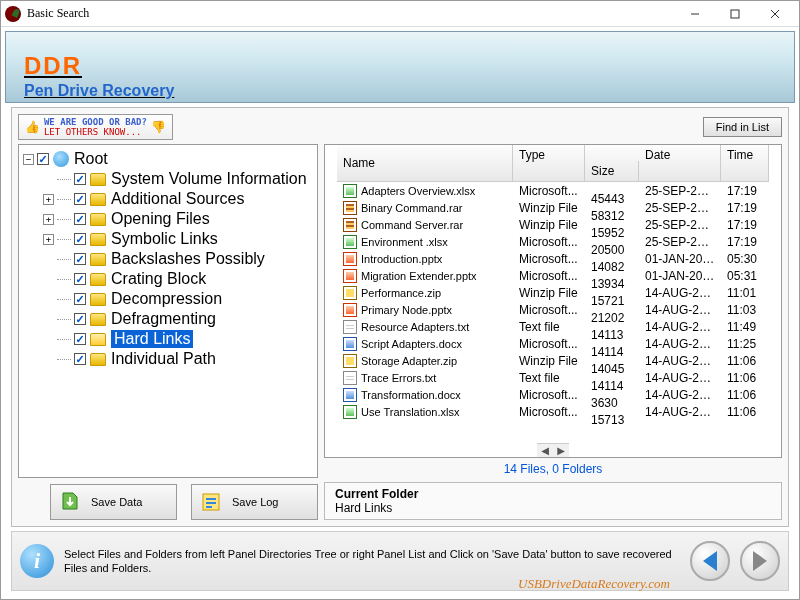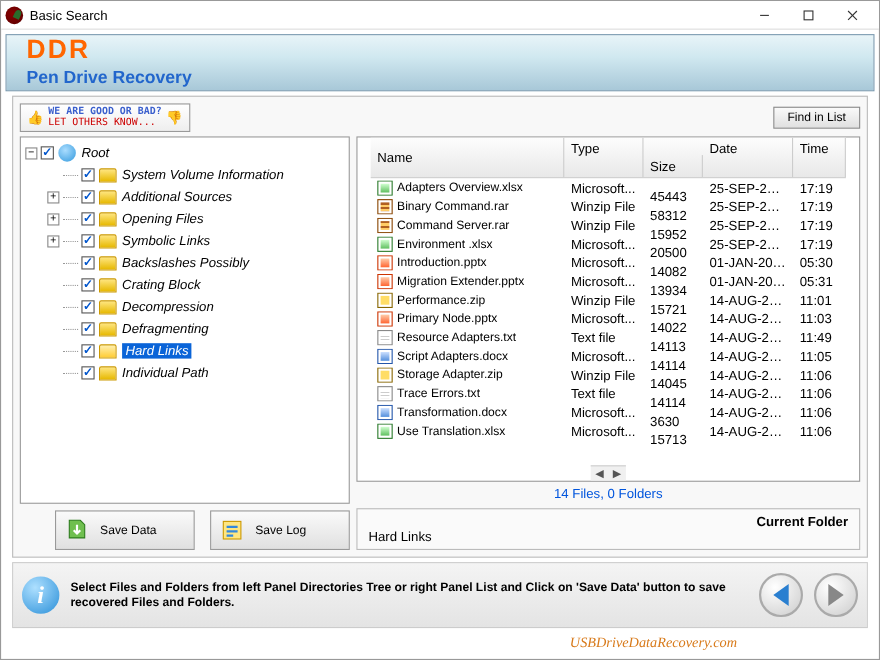--- a/index.html
+++ b/index.html
@@ -1,24 +1,24 @@
 <!DOCTYPE html>
 <html><head>
 <meta charset="utf-8">
 <style>
 * { margin: 0; padding: 0; box-sizing: border-box; font-family: Tahoma, Arial, sans-serif; font-size: 11px; }
 body { background: #fff; width: 800px; height: 600px; overflow: hidden; border: 1px solid #999; }
 
 .titlebar { height: 26px; background: #fff; border-bottom: 1px solid #ddd; display: flex; align-items: center; padding: 0 4px; }
 .titlebar .app-icon { width: 16px; height: 16px; margin-right: 6px; background: radial-gradient(circle at 40% 40%, #8b0000, #500); border-radius: 50%; position: relative; }
 .titlebar .app-icon::after { content: ''; position: absolute; top: 3px; left: 8px; width: 6px; height: 8px; background: #2a6b2a; border-radius: 50% 50% 0 0; transform: rotate(25deg); }
-.titlebar .title { flex: 1; font-size: 12px; }
+.titlebar .title { flex: 1; font-size: 12px; font-family: Liberation Serif, serif; }
 .titlebar .wbtn { width: 40px; height: 24px; display: flex; align-items: center; justify-content: center; cursor: pointer; }
 
-.banner { height: 52px; background: linear-gradient(180deg, #e8f4f8 0%, #d0e8f0 40%, #a8c8d8 100%); border: 1px solid #7a9ab0; margin: 4px; position: relative; padding: 0 18px; }
+.banner { height: 72px; background: linear-gradient(180deg, #e8f4f8 0%, #d0e8f0 40%, #a8c8d8 100%); border: 1px solid #7a9ab0; margin: 4px; position: relative; padding: 20px 18px; text-decoration: underline; }
 .banner .ddr { font-family: "Arial Black", sans-serif; font-size: 24px; font-weight: 900; color: #ff6600; letter-spacing: 2px; }
 .banner .sub { font-family: Arial; font-size: 16px; color: #2266cc; font-weight: bold; margin-top: 2px; }
 
 .inner-frame { border: 1px solid #bbb; margin: 4px 10px; padding: 6px; background: #f8f8f8; height: 420px; display: flex; flex-direction: column; }
 .toolbar-row { display: flex; justify-content: space-between; align-items: center; height: 26px; margin-bottom: 4px; }
 .feedback-btn { border: 1px solid #999; background: linear-gradient(#fff,#eee); padding: 2px 6px; display: flex; align-items: center; gap: 4px; cursor: pointer; }
 .feedback-btn .l1 { color: #3a5fcd; font-weight: bold; font-size: 9px; font-family: monospace; }
 .feedback-btn .l2 { color: #cc0000; font-weight: normal; font-size: 9px; font-family: monospace; }
 .thumb { font-size: 12px; }
 .find-btn { border: 1px solid #888; background: linear-gradient(#fafafa,#e0e0e0); padding: 3px 12px; cursor: pointer; }
@@ -29,21 +29,21 @@
 .tree-row { display: flex; align-items: center; height: 20px; white-space: nowrap; }
 .tree-row.sel .lbl { background: #0a64d8; color: #fff; padding: 0 3px; }
 .expander { width: 11px; height: 11px; border: 1px solid #888; display: flex; align-items: center; justify-content: center; font-size: 9px; line-height: 1; margin-right: 3px; background: #fff; cursor: pointer; font-family: monospace; }
 .expander.empty { visibility: hidden; }
 .dots { border-bottom: 1px dotted #999; width: 14px; height: 1px; margin-right: 3px; }
 .cb { width: 12px; height: 12px; border: 1px solid #555; margin-right: 4px; display: flex; align-items: center; justify-content: center; cursor: pointer; background: #fff; }
 .cb.checked::after { content: '✓'; color: #0055cc; font-size: 11px; font-weight: bold; line-height: 1; }
 .folder-icon { width: 16px; height: 13px; background: linear-gradient(#ffe680,#e6b800); border: 1px solid #cc9900; border-radius: 2px 2px 0 0; margin-right: 5px; position: relative; }
 .folder-icon.open { background: linear-gradient(#fff0b0,#ffcc33); }
 .root-icon { width: 16px; height: 16px; background: radial-gradient(circle at 40% 35%, #aaddff, #3399dd); border-radius: 50%; margin-right: 5px; }
-.lbl { font-size: 12px; font-style: italic; }
+.lbl { font-size: 16px; }
 
 .btn-row { display: flex; gap: 14px; margin-left: 32px; }
 .big-btn { flex: 1; border: 1px solid #999; background: linear-gradient(#fafafa,#e0e0e0); padding: 6px 8px; display: flex; align-items: center; gap: 10px; cursor: pointer; }
 .big-btn .bicn { width: 22px; height: 22px; }
 
 .right-pane { flex: 1; display: flex; flex-direction: column; gap: 4px; }
 .list-box { flex: 1; border: 1px solid #999; background: #fff; overflow: hidden; display: flex; flex-direction: column; align-items: center; }
 .list-head { display: flex; background: linear-gradient(#fdfdfd,#e8e8e8); border-bottom: 1px solid #ccc; }
 .list-head .col { padding: 3px 6px; border-right: 1px solid #ccc; font-size: 12px; }
 .list-body { flex: 1; overflow-y: scroll; overflow-x: auto; }
@@ -58,26 +58,26 @@
 .ficn.zip { border-color: #886600; } .ficn.zip::after { content:''; position:absolute; inset:2px; background: #ffdd66; }
 .ficn.txt { border-color: #888; } .ficn.txt::after { content:''; position:absolute; inset:2px; background: repeating-linear-gradient(#fff 0 2px,#ccc 2px 3px); }
 .ficn.docx { border-color: #2255aa; } .ficn.docx::after { content:''; position:absolute; inset:2px; background: linear-gradient(#cce0ff,#5590dd); }
 
 .hscroll { height: 14px; background: #f0f0f0; border-top: 1px solid #ccc; display: flex; align-items: center; }
 .hscroll .arr { width: 16px; text-align: center; cursor: pointer; font-size: 10px; color: #555; }
 .hscroll .track { flex: 1; height: 10px; background: #e8e8e8; }
 
 .status { font-size: 12px; text-align: center; color: #0055dd; height: 16px; }
 .curfolder { border: 1px solid #bbb; background: #fafafa; padding: 4px 10px; height: 38px; }
-.curfolder .t { font-weight: bold; font-size: 12px; text-align: right; }
+.curfolder .t { font-weight: bold; font-size: 12px; }
 .curfolder .v { font-size: 12px; }
 
 .footer { height: 60px; margin: 0 10px 6px; border: 1px solid #ccc; background: linear-gradient(#f4f4f4,#e4e4e4); display: flex; align-items: center; padding: 4px 8px; gap: 10px; }
 .info-icon { width: 34px; height: 34px; border-radius: 50%; background: radial-gradient(circle at 35% 30%, #aee0ff, #2a8fd8); display: flex; align-items: center; justify-content: center; color: #fff; font-family: Georgia; font-size: 22px; font-style: italic; font-weight: bold; }
-.footer .msg { flex: 1; font-size: 11px; line-height: 1.3; font-weight: bold; }
+.footer .msg { flex: 1; font-size: 11px; line-height: 1.3; }
 .footer .url { color: #d87a1a; font-size: 13px; font-family: Georgia; font-style: italic; text-align: center; position: absolute; right: 130px; bottom: 8px; }
 .nav-btn { width: 40px; height: 40px; border-radius: 50%; background: radial-gradient(circle at 35% 30%, #fff, #ccc); border: 2px solid #aaa; display: flex; align-items: center; justify-content: center; cursor: pointer; }
 .nav-btn .tri { width: 0; height: 0; border-top: 10px solid transparent; border-bottom: 10px solid transparent; }
 .nav-btn.back .tri { border-right: 14px solid #2a7fd0; }
 .nav-btn.fwd .tri { border-left: 14px solid #888; }
 </style>
 </head>
 <body>
 
 <div class="titlebar">
@@ -300,21 +300,21 @@
               <span class="c c-size">15721</span>
               <span class="c c-date">14-AUG-2023</span>
               <span class="c c-time">11:01</span>
             </div>
             <div class="list-row">
               <span class="c c-name">
                 <span class="ficn pptx"></span>
                 <span>Primary Node.pptx</span>
               </span>
               <span class="c c-type">Microsoft...</span>
-              <span class="c c-size">14022</span>
+              <span class="c c-size">21202</span>
               <span class="c c-date">14-AUG-2023</span>
               <span class="c c-time">11:03</span>
             </div>
             <div class="list-row">
               <span class="c c-name">
                 <span class="ficn txt"></span>
                 <span>Resource Adapters.txt</span>
               </span>
               <span class="c c-type">Text file</span>
               <span class="c c-size">14113</span>
@@ -322,21 +322,21 @@
               <span class="c c-time">11:49</span>
             </div>
             <div class="list-row">
               <span class="c c-name">
                 <span class="ficn docx"></span>
                 <span>Script Adapters.docx</span>
               </span>
               <span class="c c-type">Microsoft...</span>
               <span class="c c-size">14114</span>
               <span class="c c-date">14-AUG-2023</span>
-              <span class="c c-time">11:05</span>
+              <span class="c c-time">11:25</span>
             </div>
             <div class="list-row">
               <span class="c c-name">
                 <span class="ficn zip"></span>
                 <span>Storage Adapter.zip</span>
               </span>
               <span class="c c-type">Winzip File</span>
               <span class="c c-size">14045</span>
               <span class="c c-date">14-AUG-2023</span>
               <span class="c c-time">11:06</span>

